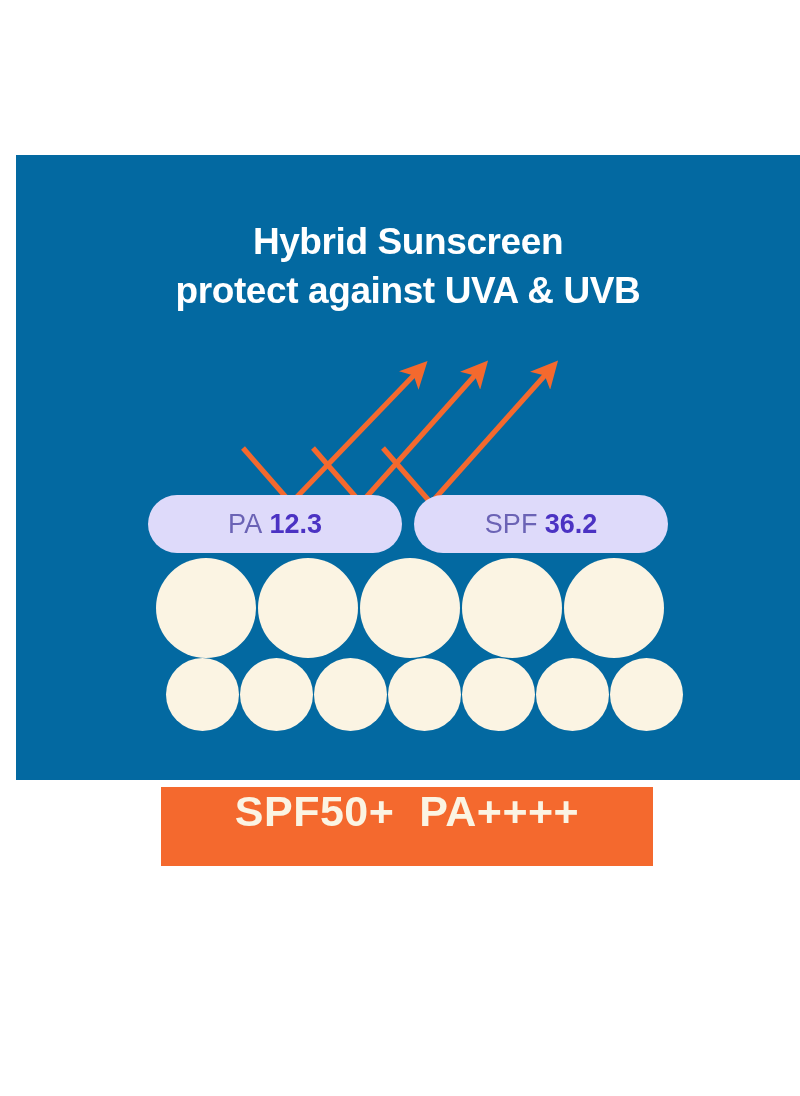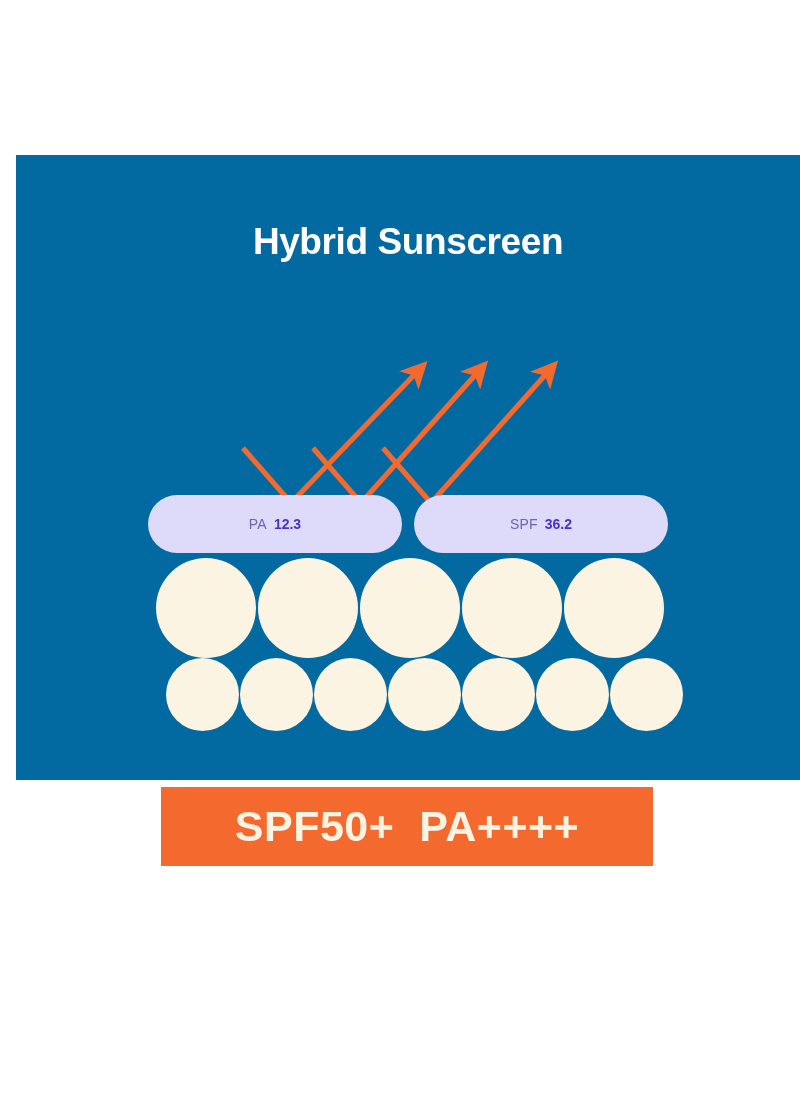--- a/index.html
+++ b/index.html
@@ -61,21 +61,21 @@
     gap: 12px;
   }
   .pill {
     flex: 1 1 0;
     background: #DEDAFA;
     border-radius: 29px;
     display: flex;
     align-items: center;
     justify-content: center;
     gap: 7px;
-    font-size: 14px;
+    font-size: 27px;
     color: #6B63B5;
     font-weight: 400;
     letter-spacing: 0.2px;
   }
   .pill .val {
     font-weight: 700;
     color: #4B32C3;
     letter-spacing: 0;
   }
 
@@ -110,38 +110,38 @@
 
   
   #banner {
     position: absolute;
     left: 145px;
     top: 632px;
     width: 492px;
     height: 79px;
     background: #F4692E;
     display: flex;
-    align-items: center;
     justify-content: center;
   }
   #banner .banner-text {
     color: #FBF4E3;
     font-size: 43px;
     font-weight: 700;
     letter-spacing: 0.5px;
     white-space: pre;
   }
 </style>
 </head>
 <body>
 
 <div id="panel">
 
   <div id="headline">
     <span class="line">Hybrid Sunscreen</span>
+    <span class="line">protect against UVA &amp; UVB</span>
   </div>
 
   <svg id="arrows" viewBox="0 0 784 786">
     <defs>
       <marker id="ah" markerWidth="5.2" markerHeight="5.2" refX="2.0" refY="2.6" orient="auto" markerUnits="strokeWidth">
         <path d="M0,0 L5.2,2.6 L0,5.2 L1.35,2.6 Z" fill="#F4692E"></path>
       </marker>
     </defs>
     <g stroke="#F4692E" stroke-width="5.2" fill="none" stroke-linecap="butt">
       <path d="M227,293 L275,348"></path>

